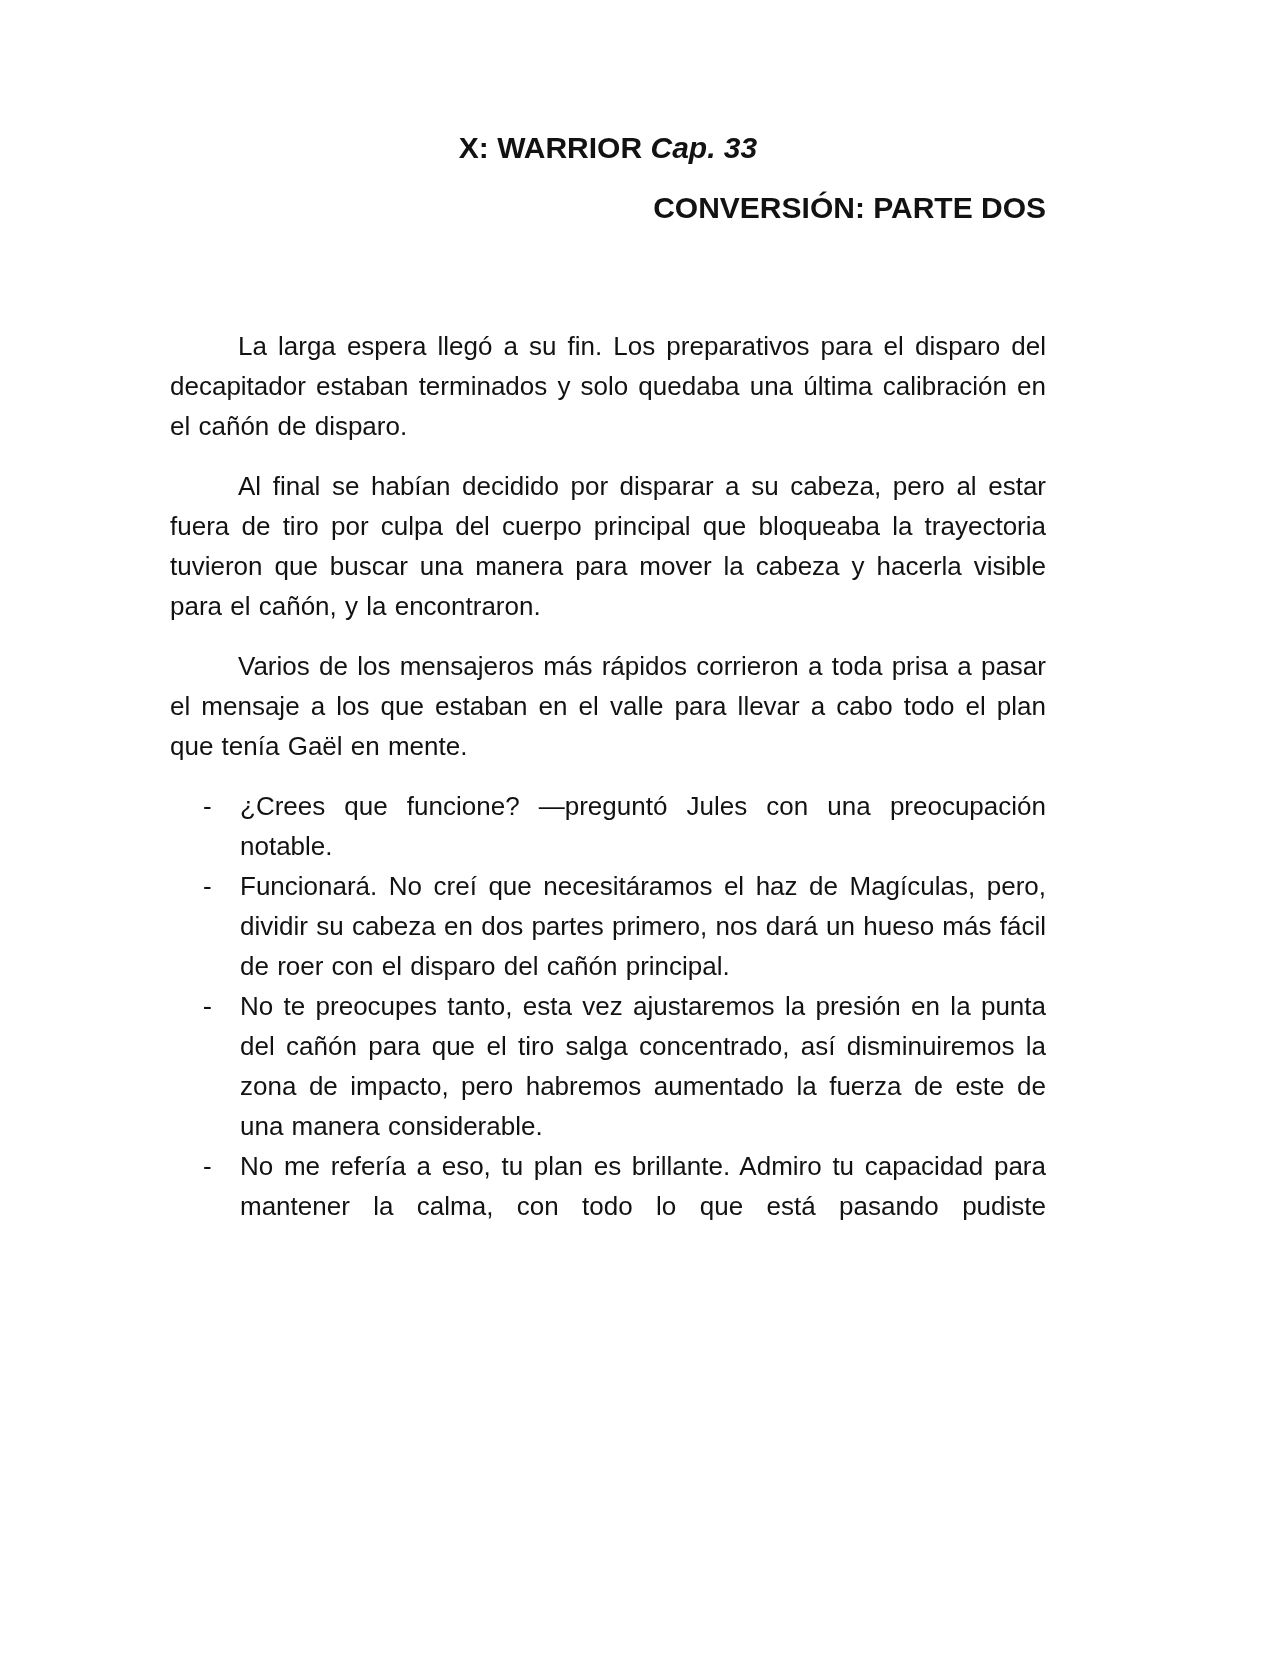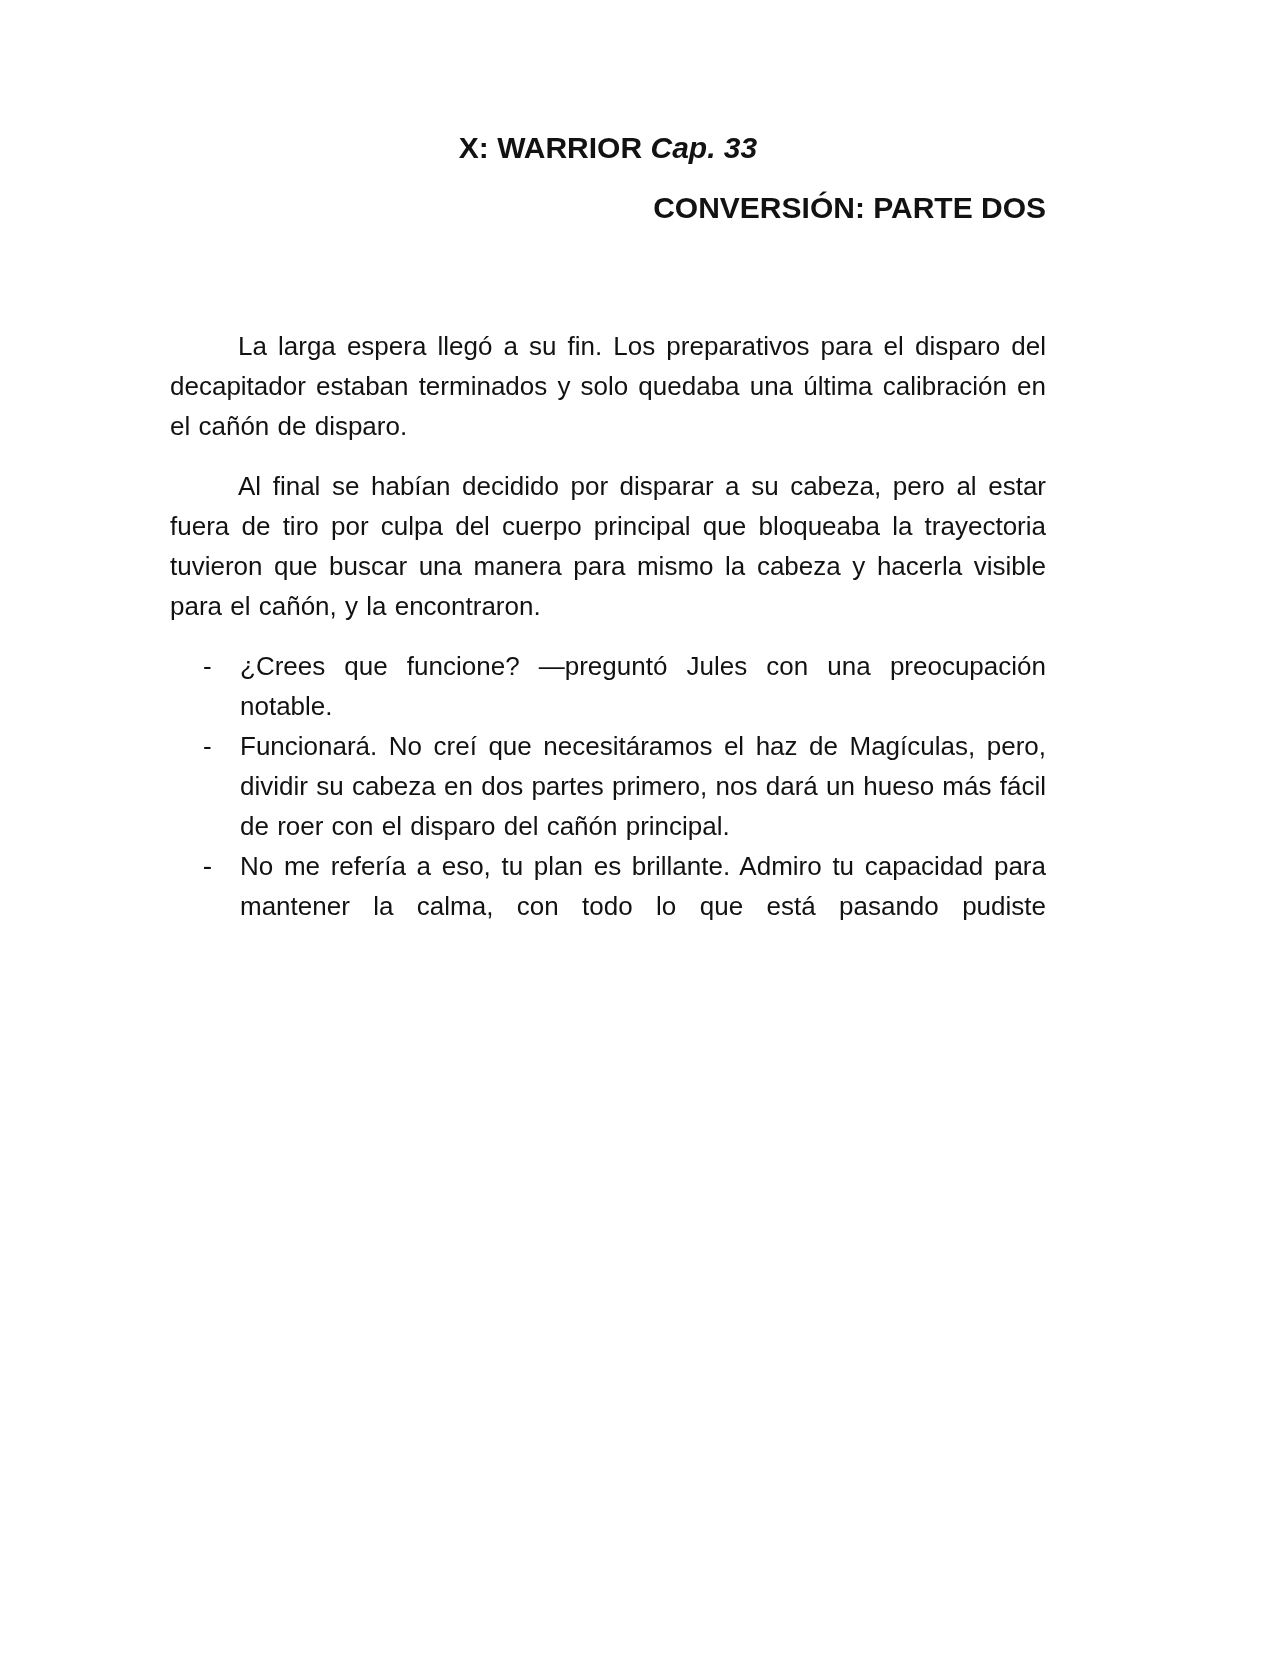--- a/index.html
+++ b/index.html
@@ -64,42 +64,44 @@
 <div class="page">
 
   <h1 class="title"><span>X: WARRIOR</span> <span class="chapter">Cap. 33</span></h1>
 
   <h2 class="subtitle">CONVERSIÓN: PARTE DOS</h2>
 
   <div class="paragraphs">
 
       <p class="body-paragraph">La larga espera llegó a su fin. Los preparativos para el disparo del decapitador estaban terminados y solo quedaba una última calibración en el cañón de disparo.</p>
 
-      <p class="body-paragraph">Al final se habían decidido por disparar a su cabeza, pero al estar fuera de tiro por culpa del cuerpo principal que bloqueaba la trayectoria tuvieron que buscar una manera para mismo la cabeza y hacerla visible para el cañón, y la encontraron.</p>
+      <p class="body-paragraph">Al final se habían decidido por disparar a su cabeza, pero al estar fuera de tiro por culpa del cuerpo principal que bloqueaba la trayectoria tuvieron que buscar una manera para mover la cabeza y hacerla visible para el cañón, y la encontraron.</p>
 
+      <p class="body-paragraph">Varios de los mensajeros más rápidos corrieron a toda prisa a pasar el mensaje a los que estaban en el valle para llevar a cabo todo el plan que tenía Gaël en mente.</p>
     </div>
 
   <ul class="dialogue">
 
       <li>
         <span class="dash">-</span>
         <span>¿Crees que funcione? —preguntó Jules con una preocupación notable.</span>
       </li>
 
       <li>
         <span class="dash">-</span>
         <span>Funcionará. No creí que necesitáramos el haz de Magículas, pero, dividir su cabeza en dos partes primero, nos dará un hueso más fácil de roer con el disparo del cañón principal.</span>
       </li>
 
       <li>
         <span class="dash">-</span>
       </li>
 
       <li>
         <span class="dash">-</span>
+        <span>No te preocupes tanto, esta vez ajustaremos la presión en la punta del cañón para que el tiro salga concentrado, así disminuiremos la zona de impacto, pero habremos aumentado la fuerza de este de una manera considerable.</span>
       </li>
 
       <li>
         <span class="dash">-</span>
         <span>No me refería a eso, tu plan es brillante. Admiro tu capacidad para mantener la calma, con todo lo que está pasando pudiste</span>
       </li>
     </ul>
 
 </div>
 

